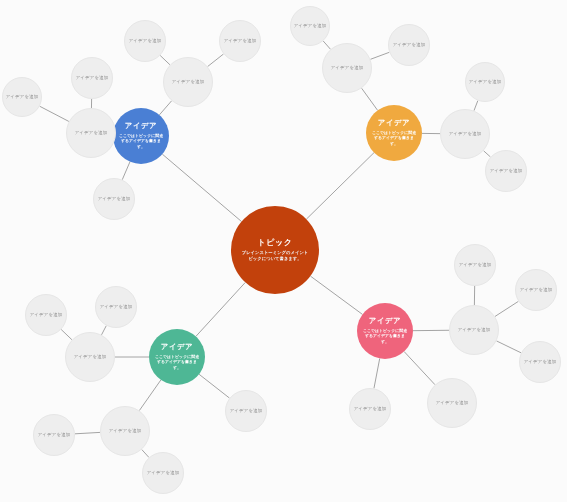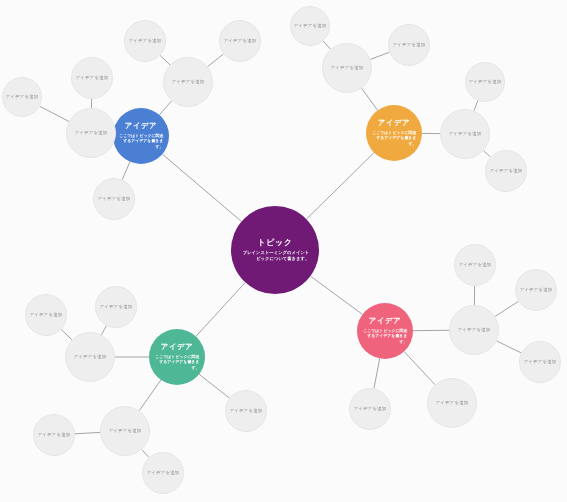--- a/index.html
+++ b/index.html
@@ -23,21 +23,21 @@
     height: 502px;
   }
   .node {
     position: absolute;
     border-radius: 50%;
     box-sizing: border-box;
     display: flex;
     flex-direction: column;
     align-items: center;
     justify-content: center;
-    text-align: right;
+    text-align: center;
     cursor: pointer;
     overflow: hidden;
   }
   .node-leaf {
     background: #eeeeee;
     border: 1px solid #e6e6e6;
   }
   .leaf-label {
     font-size: 4.4px;
     color: #8a8a8a;
@@ -123,21 +123,21 @@
       <line x1="148.91082019664836" y1="457.42774863840083" x2="141.77283309922817" y2="449.5383944780943" stroke="#9a9a9a" stroke-width="0.9"></line>
       <line x1="229.4623949788407" y1="398.0575265051797" x2="199.0501400282124" y2="374.2566313264271" stroke="#9a9a9a" stroke-width="0.9"></line>
       <line x1="449.00157793417014" y1="330.2808811468071" x2="412.9982327137294" y2="330.68541311557607" stroke="#9a9a9a" stroke-width="0.9"></line>
       <line x1="474.67696130409274" y1="285.99751523397344" x2="474.3845698760801" y2="305.0029580547935" stroke="#9a9a9a" stroke-width="0.9"></line>
       <line x1="518.3537703872909" y1="301.38466426626394" x2="495.0074162056061" y2="316.44682825444767" stroke="#9a9a9a" stroke-width="0.9"></line>
       <line x1="521.1039037488798" y1="352.83825636309325" x2="496.495352679905" y2="340.90683766298423" stroke="#9a9a9a" stroke-width="0.9"></line>
       <line x1="373.9657952666526" y1="388.3778646134064" x2="379.7122729777965" y2="358.49618051545815" stroke="#9a9a9a" stroke-width="0.9"></line>
       <line x1="434.96923260250963" y1="384.6982798116521" x2="404.0744594851892" y2="351.4979266109496" stroke="#9a9a9a" stroke-width="0.9"></line>
     </svg>
   <div id="nodes">
-      <div class="node node-topic" style="left: 231px; top: 206px; width: 88px; height: 88px; background: #701a75;">
+      <div class="node node-topic" style="left: 231px; top: 206px; width: 88px; height: 88px; background: #c2410c;">
         <div class="hub-title">トピック</div>
         <div class="hub-desc">ブレインストーミングのメイントピックについて書きます。</div>
       </div>
       <div class="node node-idea-blue" style="left: 113px; top: 108px; width: 56px; height: 56px; background: rgb(74, 127, 212);">
         <div class="idea-title">アイデア</div>
         <div class="idea-desc">ここではトピックに関連するアイデアを書きます。</div>
       </div>
       <div class="node node-idea-orange" style="left: 366px; top: 105px; width: 56px; height: 56px; background: rgb(240, 169, 63);">
         <div class="idea-title">アイデア</div>
         <div class="idea-desc">ここではトピックに関連するアイデアを書きます。</div>

